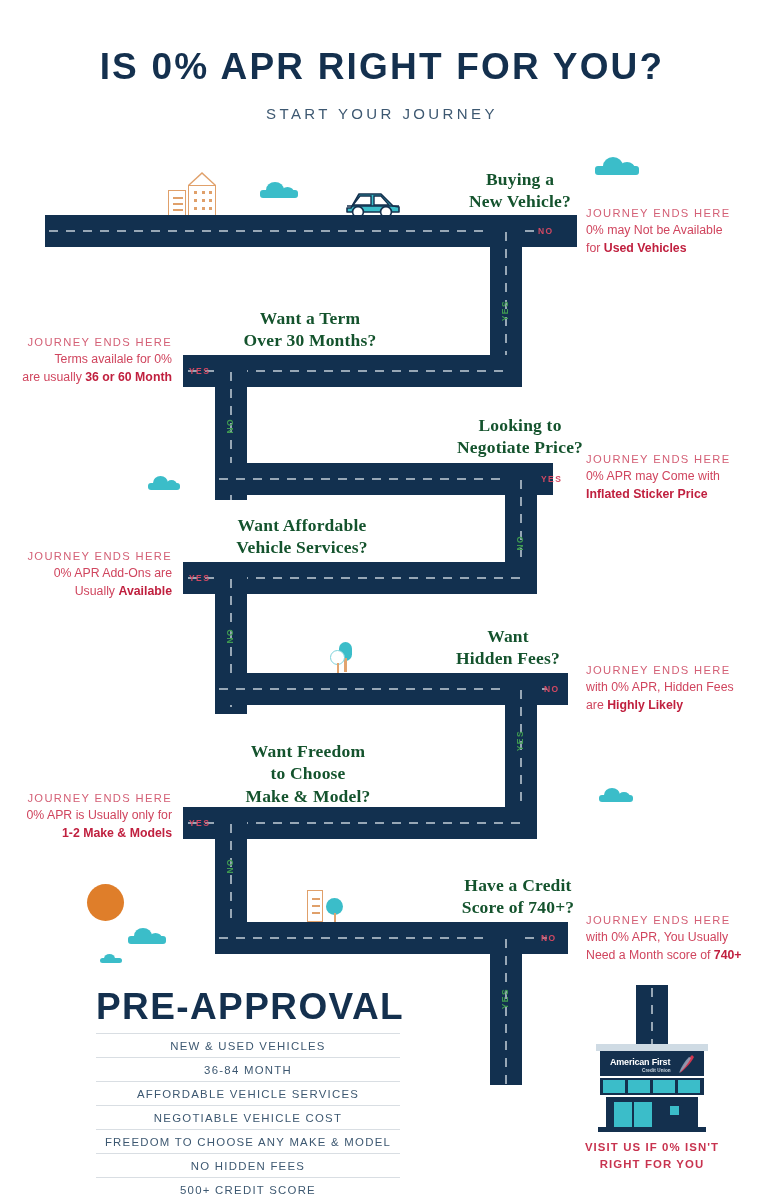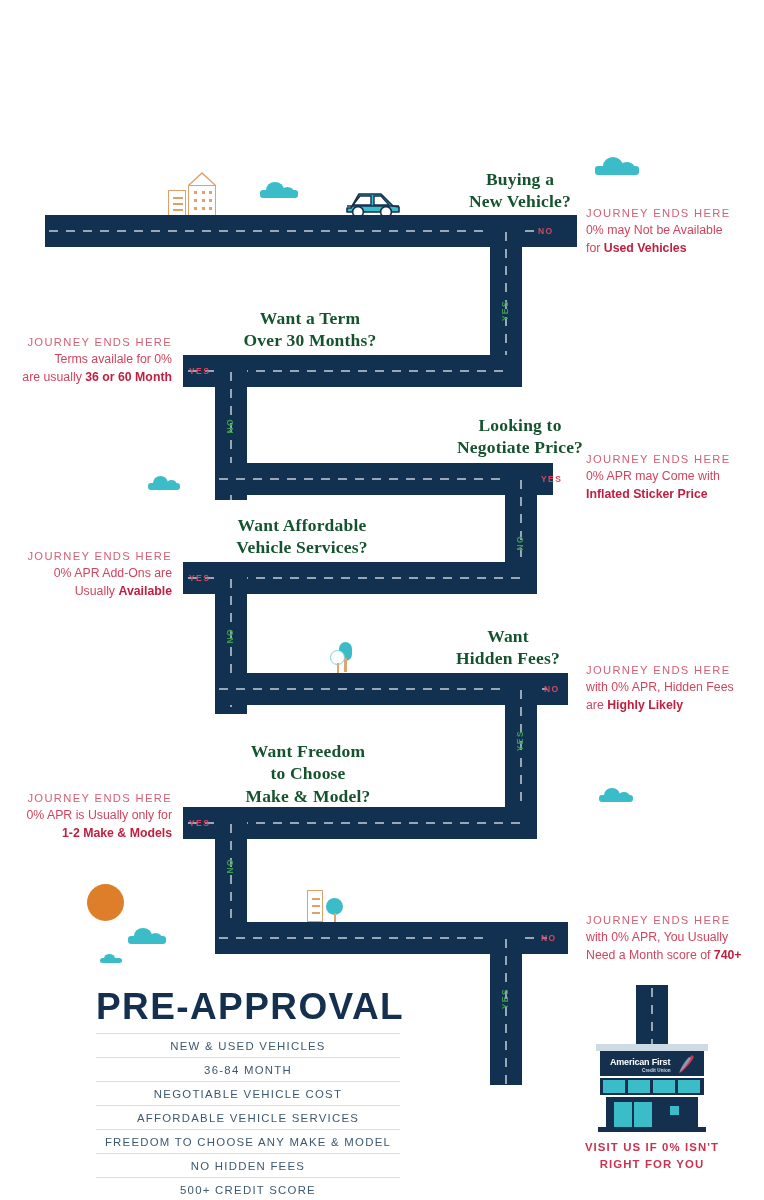--- a/index.html
+++ b/index.html
@@ -114,20 +114,24 @@
   .logoSub{
     position:absolute; color:#cfd9e2; font-size:4.6px; font-weight:bold;
     letter-spacing:.1px; white-space:nowrap;
   }
 </style>
 </head>
 <body>
 
 <div id="stage">
 
+  <div class="hdr">
+    <h1>IS 0% APR RIGHT FOR YOU?</h1>
+    <h2>START YOUR JOURNEY</h2>
+  </div>
 
   <div class="cloud" style="left:595px;top:157px;width:44px;height:16px;">
     <i style="left:8px;top:0;width:20px;height:18px;"></i>
     <i style="left:24px;top:5px;width:16px;height:13px;"></i>
     <u style="left:0;top:9px;width:44px;height:9px;"></u>
   </div>
   <div class="cloud" style="left:260px;top:182px;width:38px;height:14px;">
     <i style="left:6px;top:0;width:18px;height:16px;"></i>
     <i style="left:21px;top:5px;width:13px;height:11px;"></i>
     <u style="left:0;top:8px;width:38px;height:8px;"></u>
@@ -237,20 +241,22 @@
 Over 30 Months?</div>
   <div class="q" style="left:410px;top:414px;width:220px;white-space:pre-line;">Looking to
 Negotiate Price?</div>
   <div class="q" style="left:192px;top:514px;width:220px;white-space:pre-line;">Want Affordable
 Vehicle Services?</div>
   <div class="q" style="left:198px;top:740px;width:220px;white-space:pre-line;">Want Freedom
 to Choose
 Make &amp; Model?</div>
   <div class="q" style="left:418px;top:625px;width:180px;white-space:pre-line;">Want
 Hidden Fees?</div>
+  <div class="q" style="left:408px;top:874px;width:220px;white-space:pre-line;">Have a Credit
+Score of 740+?</div>
 
   <div class="je right" style="left:586px;top:207px;width:180px;">
     <div class="t">JOURNEY ENDS HERE</div>
     <div class="b"><span>0% may Not be Available</span><br>
       <span>for </span><b>Used Vehicles</b></div>
   </div>
 
   <div class="je left" style="left:-8px;top:336px;width:180px;">
     <div class="t">JOURNEY ENDS HERE</div>
     <div class="b"><span>Terms availale for 0%</span><br>
@@ -326,22 +332,22 @@
   <div class="tree" style="left:326px;top:898px;width:20px;height:26px;">
     <div class="crown" style="left:0;top:0;width:17px;height:17px;background:#3bbdc9;"></div>
     <div class="trunk" style="left:7.8px;top:15px;height:9px;"></div>
   </div>
 
   <div class="pa" style="left:96px;top:988px;">
     <h3>PRE-APPROVAL</h3>
     <ul id="pa-list">
         <li>NEW &amp; USED VEHICLES</li>
         <li>36-84 MONTH</li>
+        <li>AFFORDABLE VEHICLE SERVICES</li>
         <li>NEGOTIABLE VEHICLE COST</li>
-        <li>AFFORDABLE VEHICLE SERVICES</li>
         <li>FREEDOM TO CHOOSE ANY MAKE &amp; MODEL</li>
         <li>NO HIDDEN FEES</li>
         <li>500+ CREDIT SCORE</li>
       </ul>
   </div>
 
   <div class="bank" style="left:596px;top:1044px;width:112px;height:92px;">
 
     <div style="position:absolute;left:0;top:0;width:112px;height:7px;background:#cfdbe4;"></div>
 

